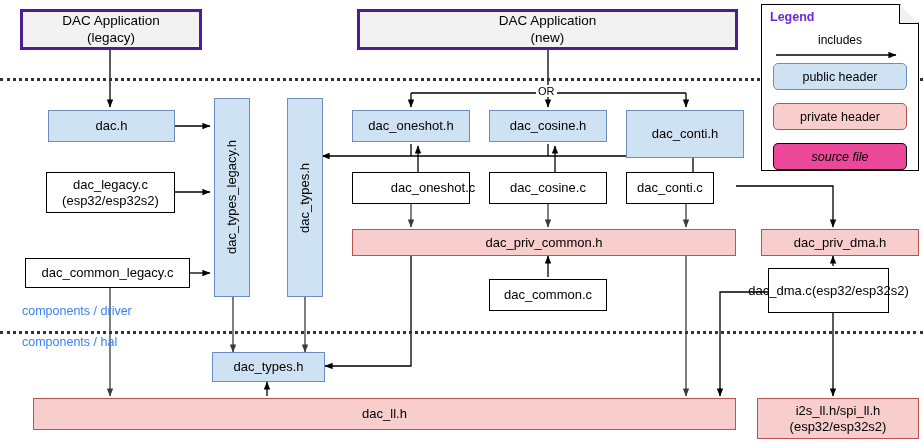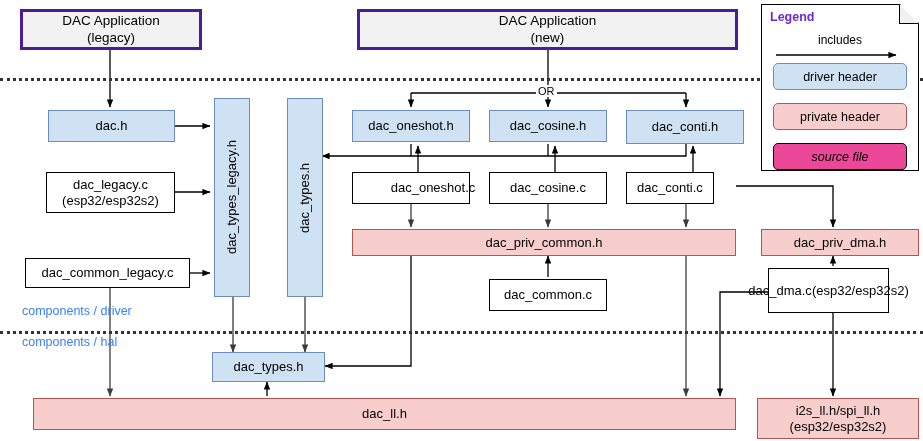--- a/index.html
+++ b/index.html
@@ -129,21 +129,21 @@
   <div class="node pub vert" style="left:287px;top:98px;width:36px;height:199px;">
     <span>dac_types.h</span>
   </div>
 
   <div class="node pub" style="left:352px;top:110px;width:118px;height:32px;">
     <span>dac_oneshot.h</span>
   </div>
   <div class="node pub" style="left:489px;top:110px;width:118px;height:32px;">
     <span>dac_cosine.h</span>
   </div>
-  <div class="node pub" style="left:626px;top:110px;width:118px;height:34px;">
+  <div class="node pub" style="left:626px;top:110px;width:118px;height:48px;">
     <span>dac_conti.h</span>
   </div>
 
   <div class="node src" style="left:46px;top:172px;width:129px;height:41px;flex-direction:column;">
     <span>dac_legacy.c</span>
     <span>(esp32/esp32s2)</span>
   </div>
 
   <div class="node src" style="left:25px;top:258px;width:165px;height:30px;">
     <span>dac_common_legacy.c</span>
@@ -199,21 +199,21 @@
     <div class="incl">includes</div>
     <svg style="position:absolute;left:13px;top:46px;width:132px;height:10px;">
       <defs>
         <marker id="ah2" markerWidth="9" markerHeight="9" refX="7.6" refY="3.2" orient="auto" markerUnits="userSpaceOnUse">
           <path d="M0,0 L8,3.2 L0,6.4 z" fill="#000"></path>
         </marker>
       </defs>
       <path d="M2,5 L122,5" stroke="#000" stroke-width="1.3" fill="none" marker-end="url(#ah2)"></path>
     </svg>
     <div class="lbox lb1">
-      <span>driver header</span>
+      <span>public header</span>
     </div>
     <div class="lbox lb2">
       <span>private header</span>
     </div>
     <div class="lbox lb3">
       <span>source file</span>
     </div>
   </div>
 
 </div>

